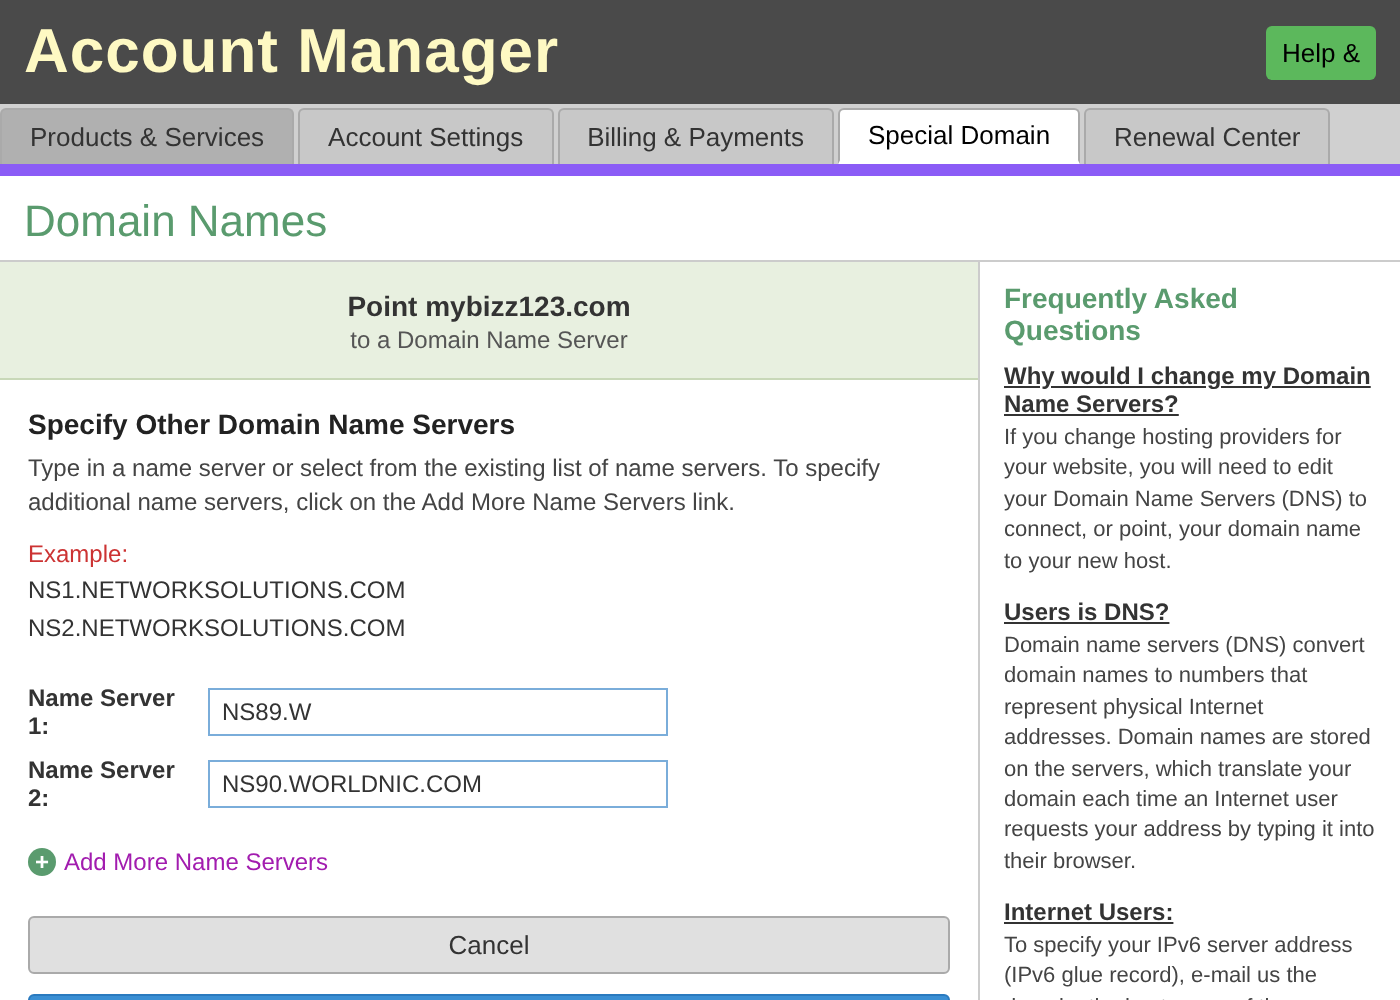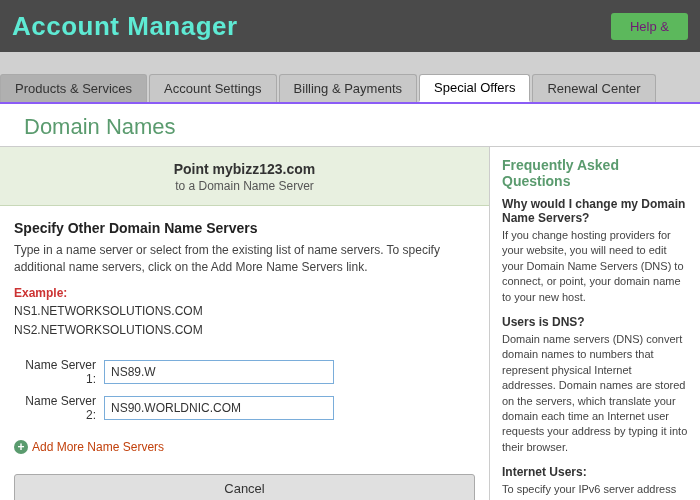--- a/index.html
+++ b/index.html
@@ -8,43 +8,43 @@
     
     #header {
       background: #4a4a4a;
       height: 52px;
       display: flex;
       align-items: center;
       justify-content: space-between;
       padding: 0 12px;
     }
     #header h1 {
-      color: #5eead4;
-      font-size: 26px;
+      color: #fef9c3;
+      font-size: 31px;
       font-weight: bold;
       letter-spacing: 0.5px;
     }
     #help-btn {
       background: #5cb85c;
-      color: #701a75;
+      color: #000000;
       border: none;
-      padding: 6px 19px;
+      padding: 6px 8px;
       border-radius: 3px;
       cursor: pointer;
       font-size: 13px;
     }
 
     
     #tabs {
       background: #d0d0d0;
       display: flex;
       align-items: flex-end;
-      height: 52px;
+      height: 36px;
       padding-left: 0;
-      border-bottom: 2px solid #8b5cf6;
+      border-bottom: 6px solid #8b5cf6;
     }
     .tab {
       padding: 7px 14px;
       cursor: pointer;
       font-size: 13px;
       color: #333;
       background: #c8c8c8;
       border: 1px solid #aaa;
       border-bottom: none;
       margin-right: 2px;
@@ -57,21 +57,21 @@
       background: #fff;
       color: #000;
       border-bottom: 2px solid #fff;
     }
     .tab:first-child {
       background: #b0b0b0;
     }
 
     
     #page-title-area {
-      padding: 10px 12px 6px 24px;
+      padding: 10px 12px 6px 12px;
       border-bottom: 1px solid #ccc;
     }
     #page-title-area h2 {
       font-size: 22px;
       color: #5a9b6e;
       font-weight: normal;
     }
 
     
     #main-content {
@@ -115,21 +115,21 @@
       margin-bottom: 6px;
     }
     #specify-section p {
       font-size: 12px;
       color: #444;
       line-height: 1.4;
       margin-bottom: 10px;
     }
     .example-label {
       color: #cc3333;
-      font-weight: bold;
+      font-weight: normal;
       font-size: 12px;
     }
     .example-values {
       color: #333;
       font-size: 12px;
       margin-top: 2px;
       line-height: 1.6;
     }
 
     
@@ -138,41 +138,42 @@
     }
     .form-row {
       display: flex;
       align-items: center;
       margin-bottom: 8px;
     }
     .form-row label {
       font-size: 12px;
       color: #333;
       width: 90px;
-      text-align: right;
+      text-align: left;
       padding-right: 8px;
       flex-shrink: 0;
+      font-weight: bold;
     }
     .form-row input {
       border: 1px solid #7aadda;
       padding: 4px 6px;
       font-size: 12px;
       width: 230px;
       color: #333;
     }
 
     
     #add-more-link {
       padding: 0 14px 10px 14px;
       display: flex;
       align-items: center;
       gap: 4px;
     }
     #add-more-link a {
-      color: #c2410c;
+      color: #a21caf;
       font-size: 12px;
       text-decoration: none;
       cursor: pointer;
     }
     .plus-icon {
       width: 14px;
       height: 14px;
       background: #5a9b6e;
       border-radius: 50%;
       display: inline-flex;
@@ -224,41 +225,42 @@
       margin-bottom: 8px;
     }
     .faq-item {
       margin-bottom: 10px;
     }
     .faq-question {
       font-weight: bold;
       font-size: 12px;
       color: #333;
       margin-bottom: 3px;
+      text-decoration: underline;
     }
     .faq-answer {
       font-size: 11px;
       color: #444;
       line-height: 1.4;
     }
   </style>
 </head>
 <body>
 
 <div id="header">
   <h1>Account Manager</h1>
   <button id="help-btn">Help &amp;</button>
 </div>
 
 <div id="tabs">
 
 <div class="tab">Products &amp; Services</div>
     <div class="tab">Account Settings</div>
     <div class="tab">Billing &amp; Payments</div>
-    <div class="tab active">Special Offers</div>
+    <div class="tab active">Special Domain</div>
     <div class="tab">Renewal Center</div>
   </div>
 
 <div id="page-title-area">
   <h2>Domain Names</h2>
 </div>
 
 <div id="main-content">
 
   <div id="left-panel">

